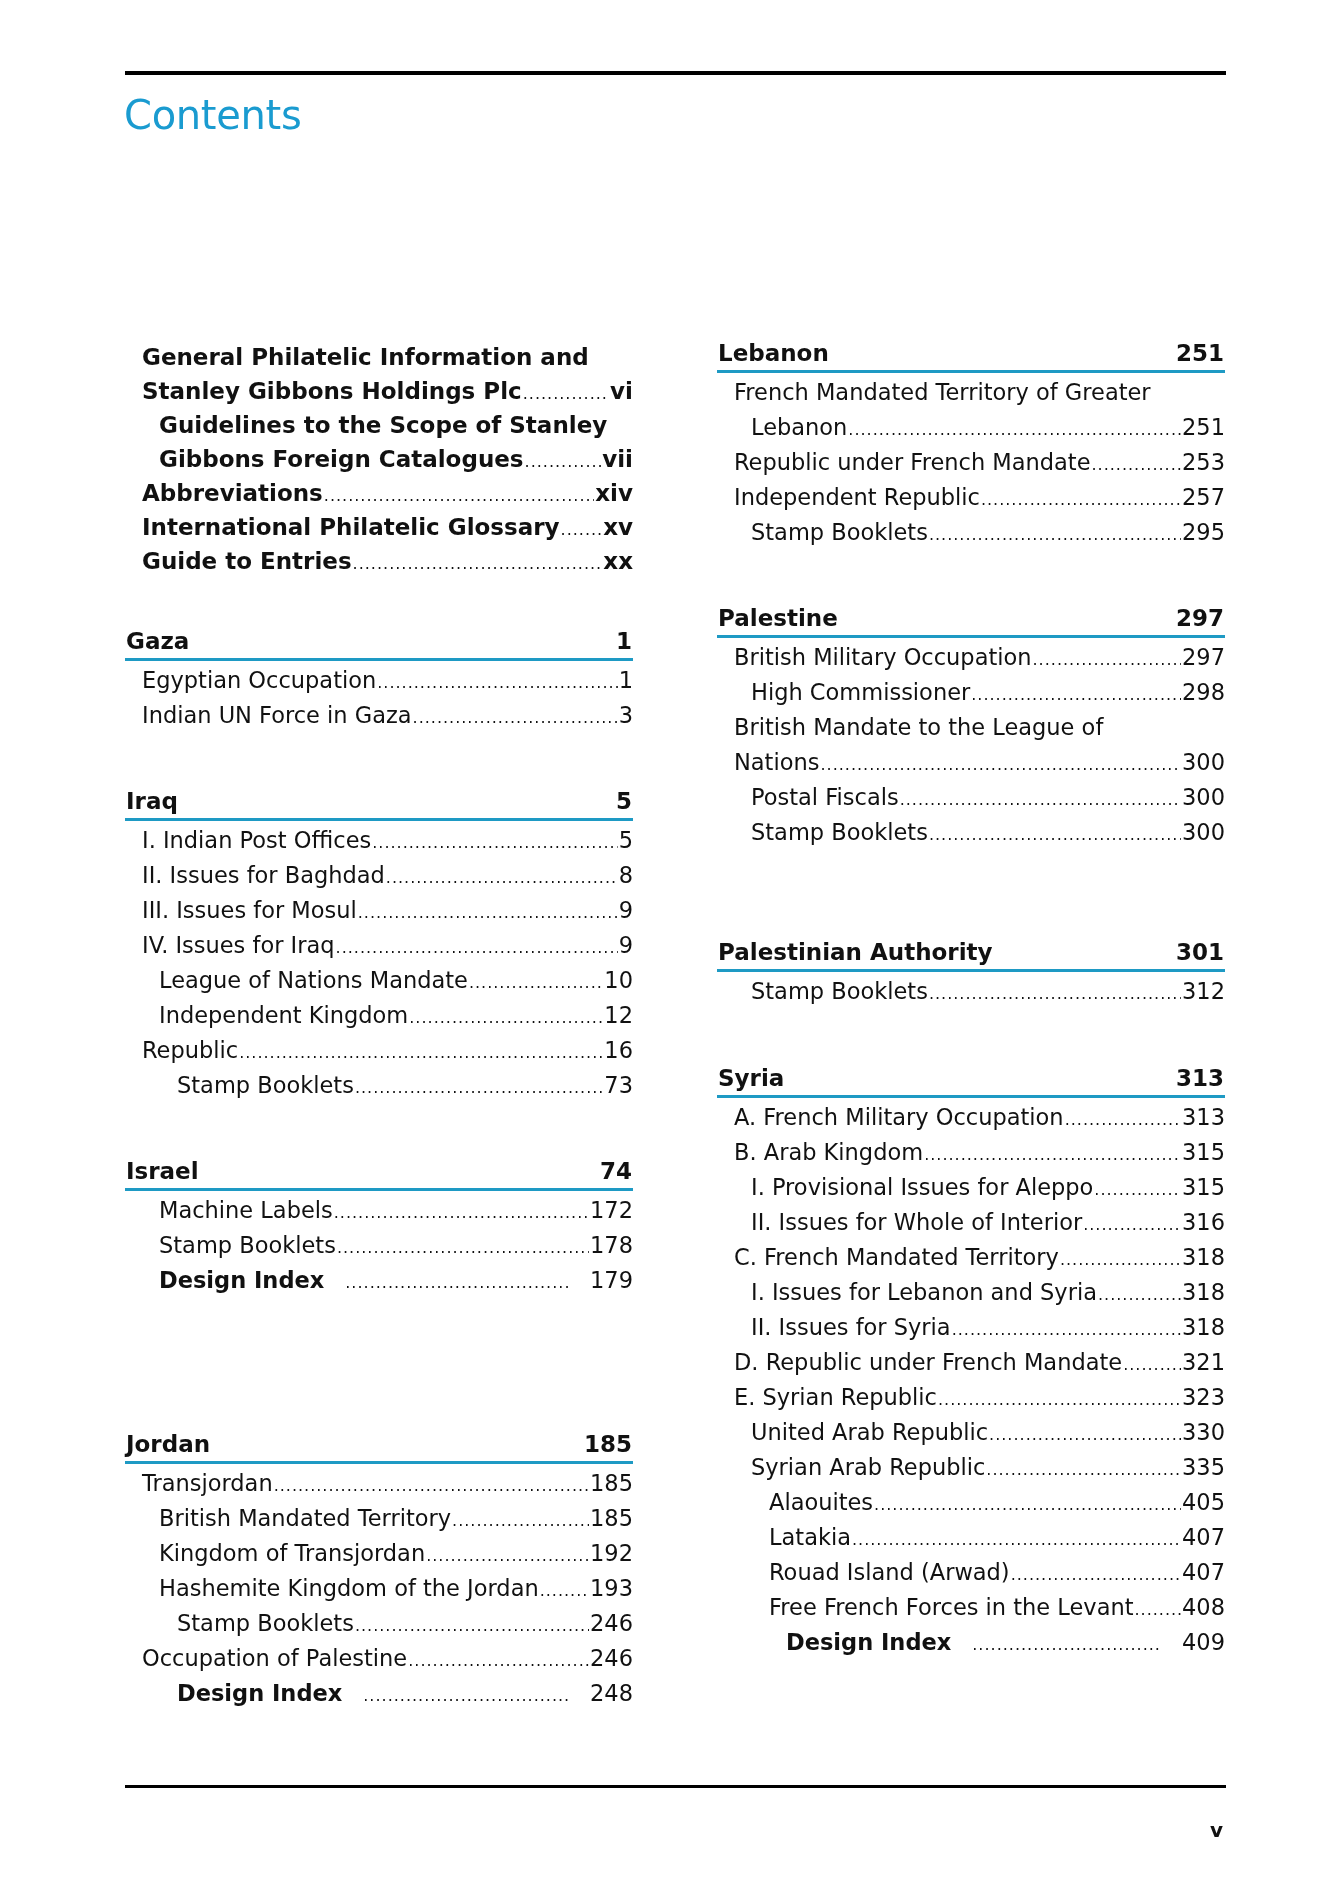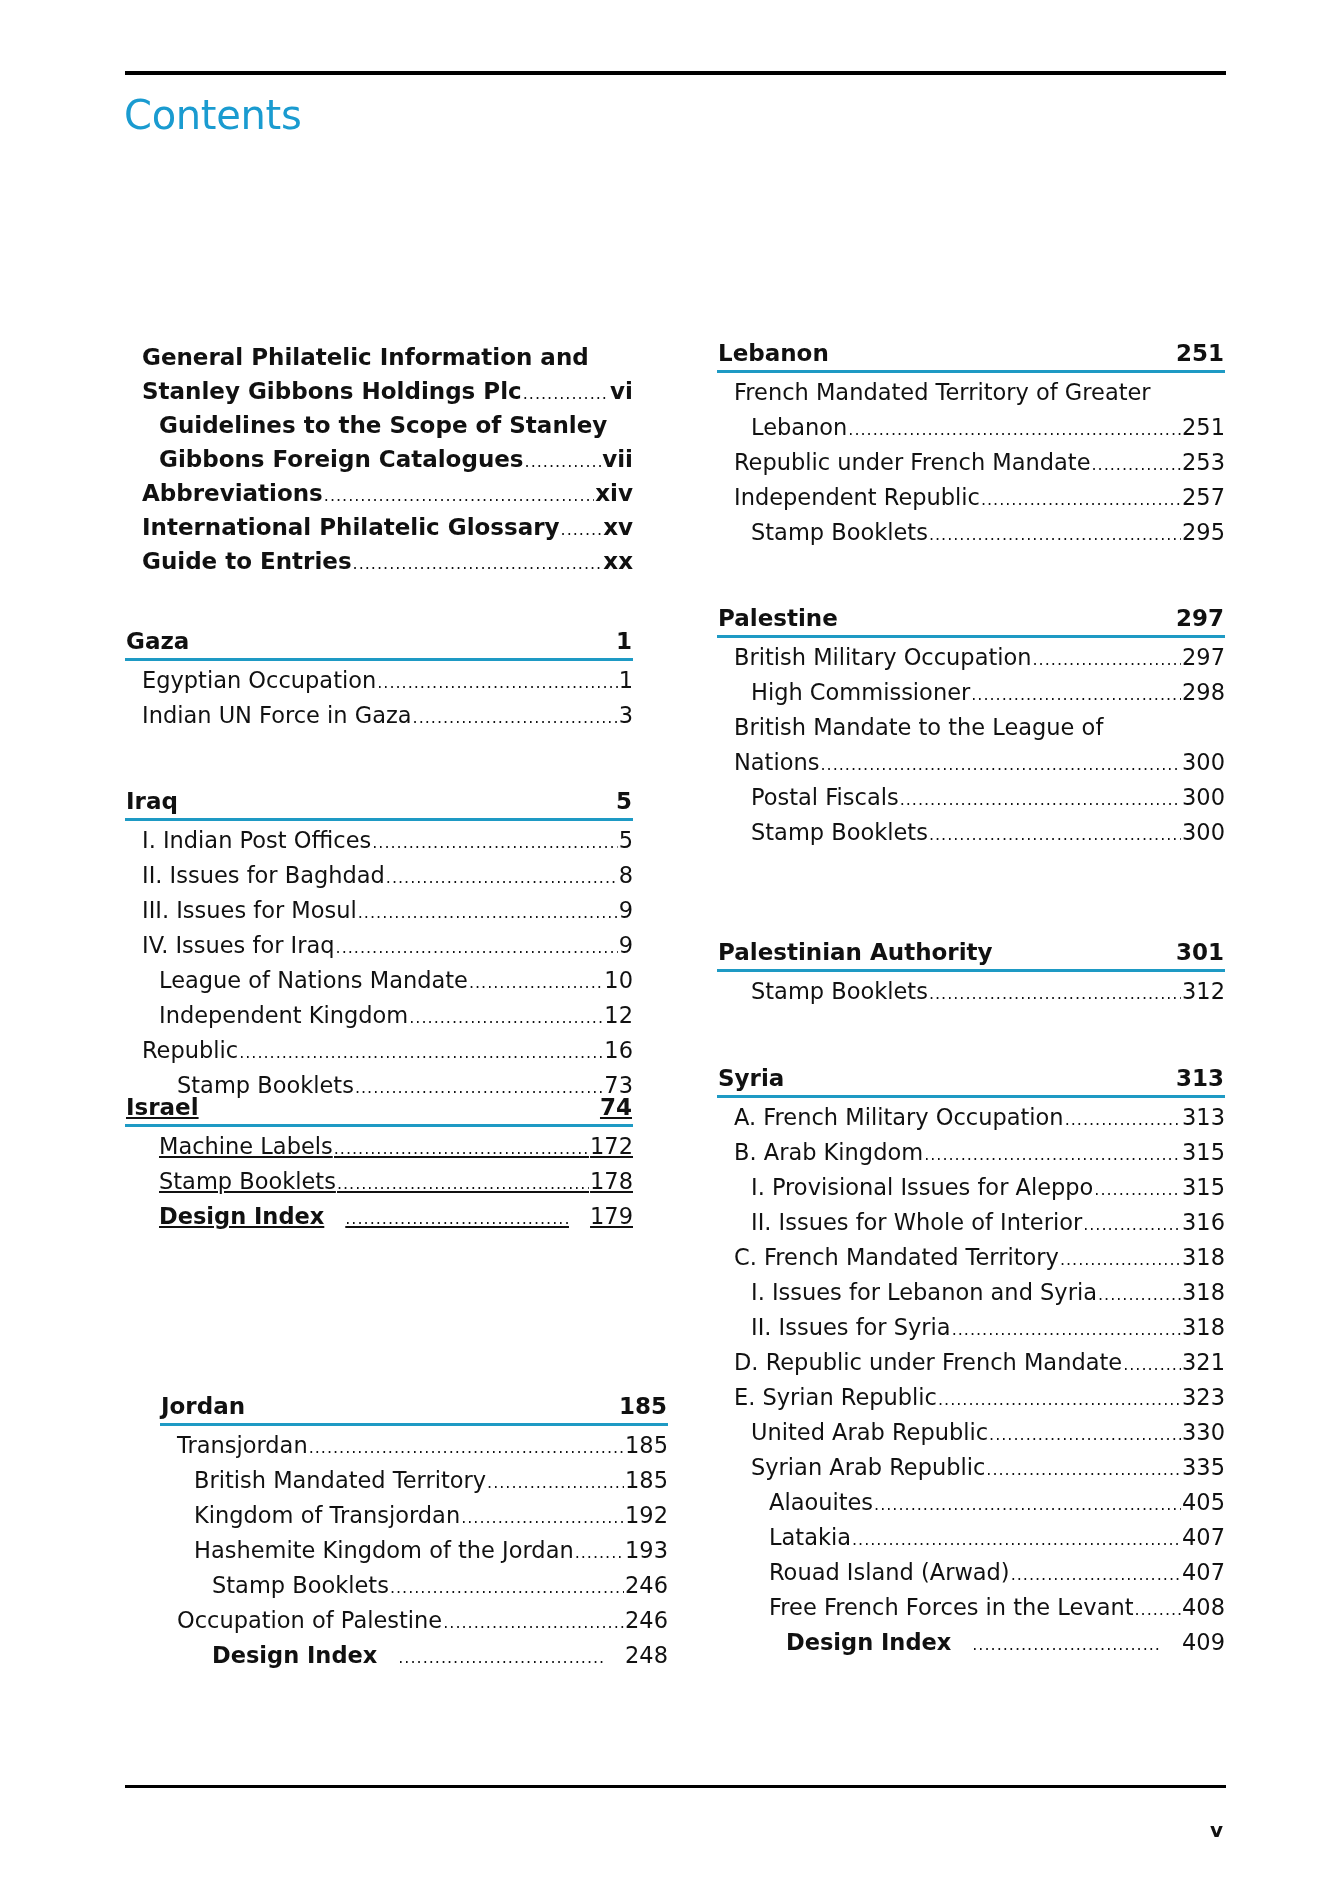--- a/index.html
+++ b/index.html
@@ -135,21 +135,21 @@
         <span class="pg">16</span>
       </div>
     <div class="row l3">
         <span class="label">Stamp Booklets</span>
         <span class="dots"></span>
         <span class="pg">73</span>
       </div>
   </div>
 </div>
 
-<div class="section" style="left:125px; top:1094px;text-decoration:underline;">
+<div class="section" style="left:125px; top:1158px;">
   <div class="sec-head">
       <span>Israel</span>
       <span>74</span>
     </div>
   <div class="items">
     <div class="row l2">
         <span class="label">Machine Labels</span>
         <span class="dots"></span>
         <span class="pg">172</span>
       </div>
@@ -159,21 +159,21 @@
         <span class="pg">178</span>
       </div>
     <div class="row l2 b">
         <span class="label">Design Index</span>
         <span class="dots"></span>
         <span class="pg">179</span>
       </div>
   </div>
 </div>
 
-<div class="section" style="left:125px; top:1393px;margin-left:35px;">
+<div class="section" style="left:125px; top:1431px;">
   <div class="sec-head">
       <span>Jordan</span>
       <span>185</span>
     </div>
   <div class="items">
     <div class="row l1">
         <span class="label">Transjordan</span>
         <span class="dots"></span>
         <span class="pg">185</span>
       </div>

